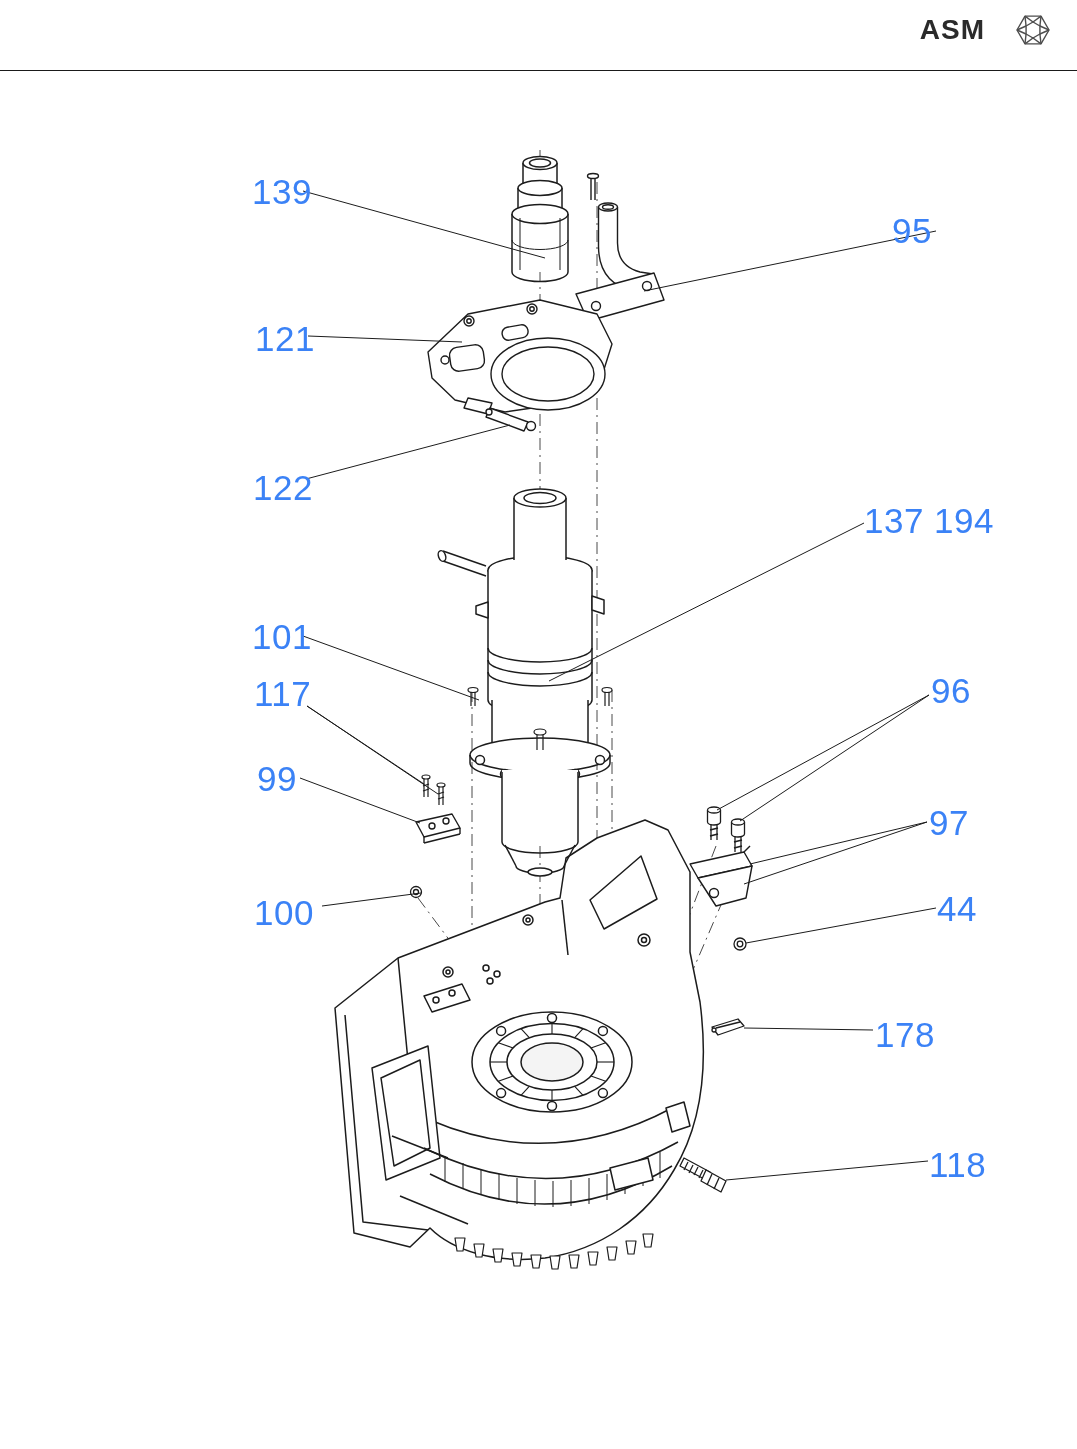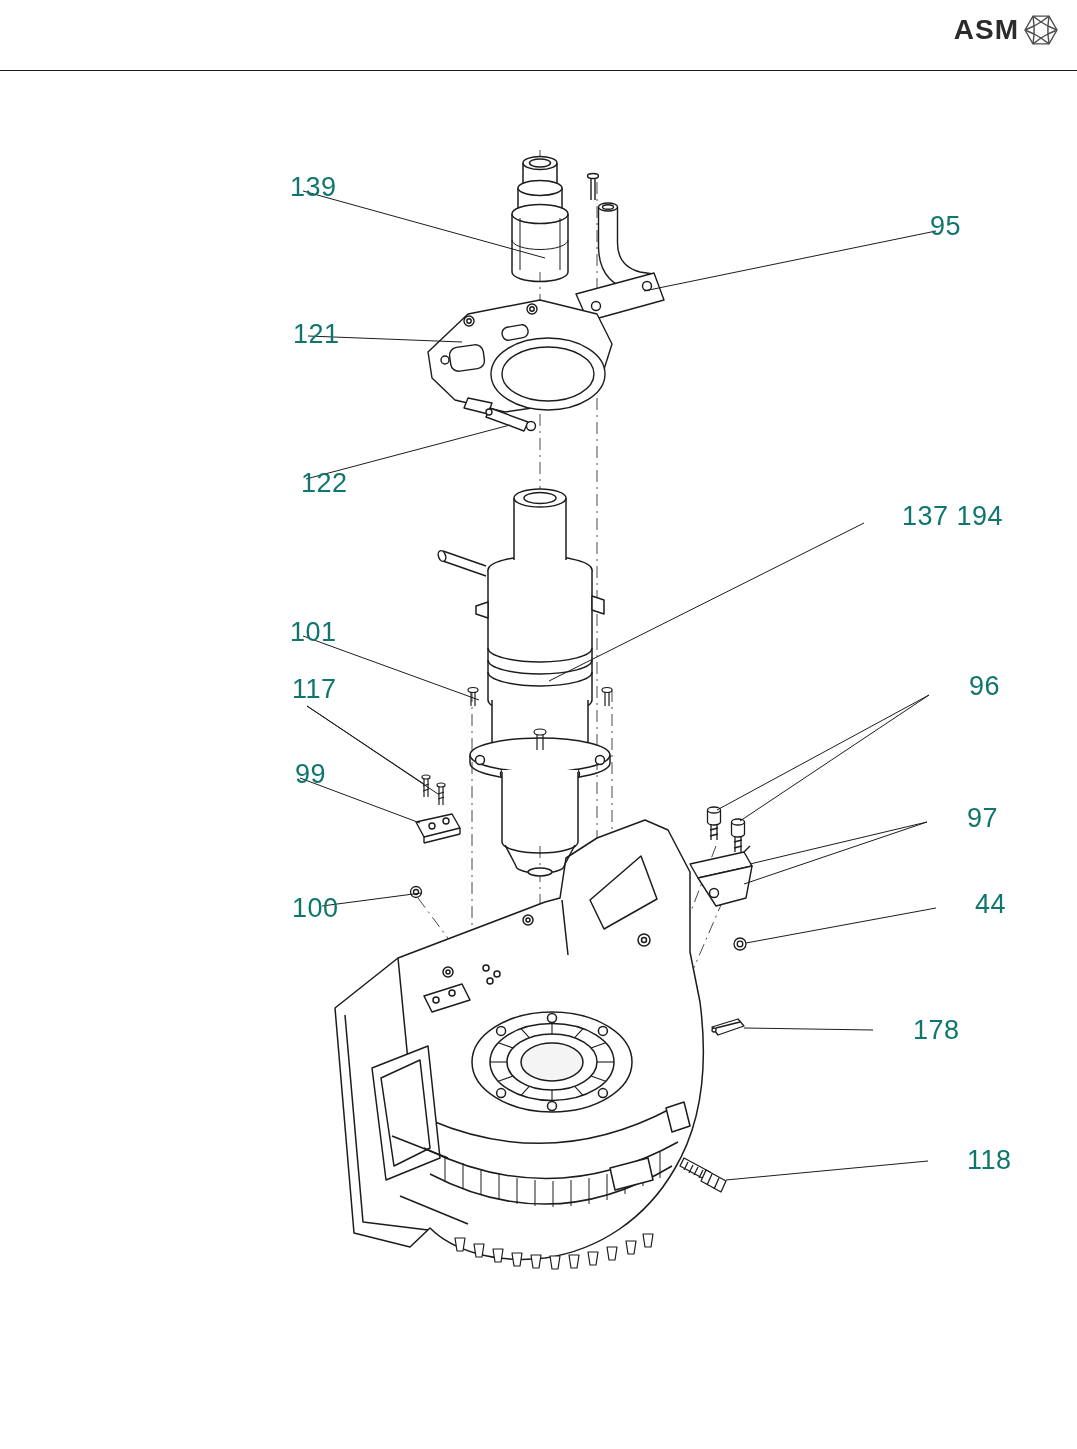--- a/index.html
+++ b/index.html
@@ -5,36 +5,35 @@
   html,body{margin:0;padding:0;background:#e8e8e8;}
   .page{
     position:relative;
     width:1077px;height:1449px;
     background:#ffffff;
     font-family:"Liberation Sans",sans-serif;
     overflow:hidden;
     margin:0 auto;
   }
   .header-logo{
-    position:absolute;top:10px;right:16px;
-    display:flex;align-items:center;gap:2px;
+    position:absolute;top:10px;right:24px;
+    display:flex;align-items:center;gap:28px;
   }
   .logo-text{
     font-size:28px;font-weight:600;color:#2b2b2b;letter-spacing:1px;
   }
   .header-rule{
     position:absolute;left:0;top:70px;width:1077px;height:0;
     border-top:1.2px solid #1a1a1a;
   }
   svg.drawing{position:absolute;left:0;top:0;}
   .callout{
     position:absolute;
-    font-size:27px;color:#0f766e;letter-spacing:0.5px;
+    font-size:35px;color:#3b82f6;letter-spacing:0.5px;
     white-space:nowrap;
-    margin-left:38px;
   }
 </style>
 </head>
 <body>
 
 <div class="page">
 
   <div class="header-logo">
     <span class="logo-text">ASM</span>
     <svg width="40" height="40" viewBox="0 0 40 40" fill="none" stroke="#4d4d4d" stroke-width="1.4" stroke-linejoin="round">
@@ -373,21 +372,21 @@
       <line x1="936" y1="908" x2="746" y2="943"></line>
       <line x1="322" y1="906" x2="421" y2="893"></line>
       <line x1="873" y1="1030" x2="744" y2="1028"></line>
       <line x1="928" y1="1161" x2="726" y2="1180"></line>
     </g>
   </svg>
 
   <div class="callout" style="left:252px;top:172px">139</div>
   <div class="callout" style="left:892px;top:211px">95</div>
   <div class="callout" style="left:255px;top:319px">121</div>
-  <div class="callout" style="left:263px;top:468px">122</div>
+  <div class="callout" style="left:253px;top:468px">122</div>
   <div class="callout" style="left:864px;top:501px">137 194</div>
   <div class="callout" style="left:252px;top:617px">101</div>
   <div class="callout" style="left:254px;top:674px">117</div>
   <div class="callout" style="left:257px;top:759px">99</div>
   <div class="callout" style="left:931px;top:671px">96</div>
   <div class="callout" style="left:929px;top:803px">97</div>
   <div class="callout" style="left:937px;top:889px">44</div>
   <div class="callout" style="left:254px;top:893px">100</div>
   <div class="callout" style="left:875px;top:1015px">178</div>
   <div class="callout" style="left:929px;top:1145px">118</div>

